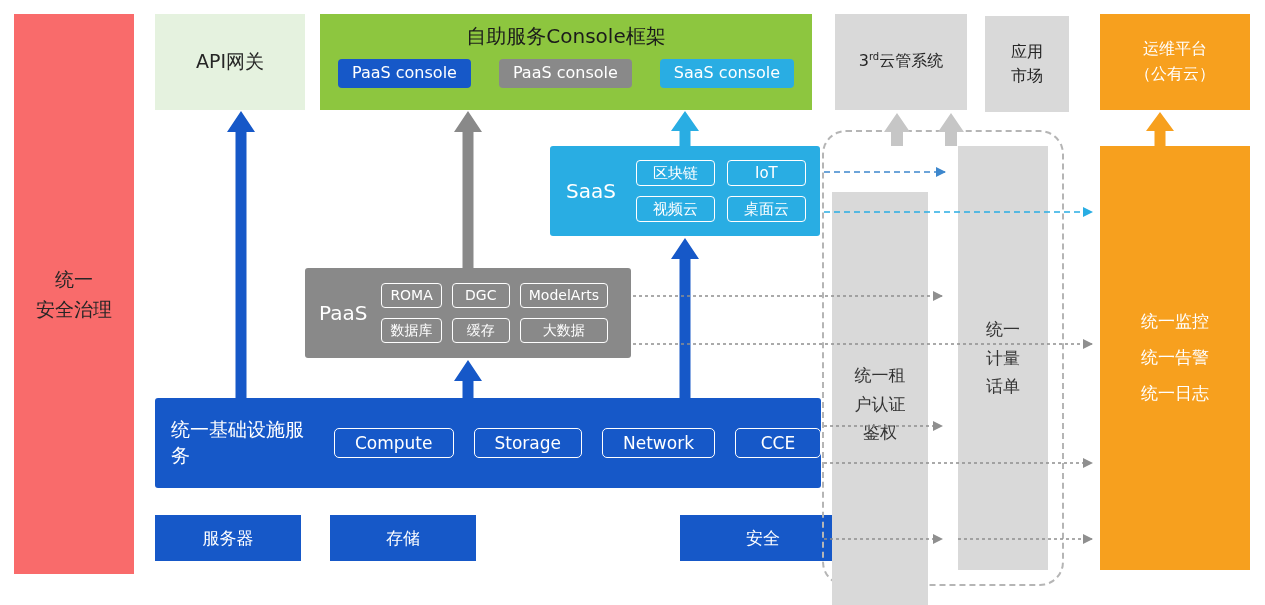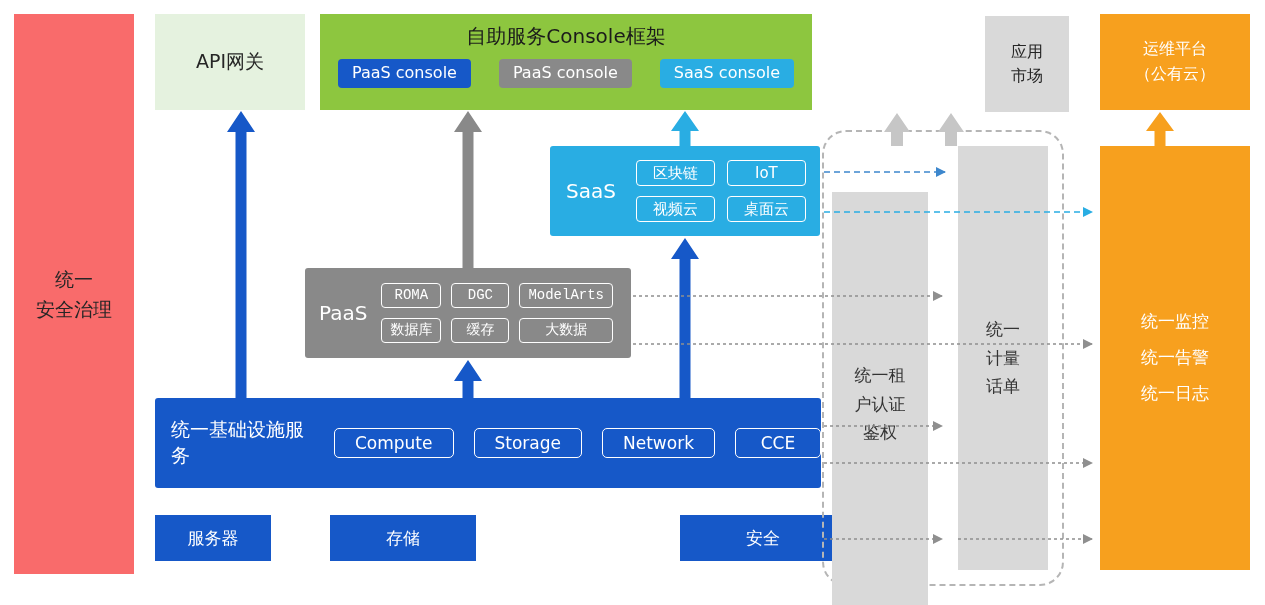--- a/index.html
+++ b/index.html
@@ -34,34 +34,34 @@
     color:#262626; font-size:16px; line-height:1.5;}
   .om-platform{left:1100px; top:14px; width:150px; height:96px; background:var(--orange);
     color:#fff; font-size:16px; line-height:1.55;}
 
   .saas-box{left:550px; top:146px; width:270px; height:90px; background:var(--cyan);
     border-radius:3px; display:flex; align-items:center; padding-left:16px;}
   .paas-box{left:305px; top:268px; width:326px; height:90px; background:var(--gray);
     border-radius:3px; display:flex; align-items:center; padding-left:14px;}
   .layer-label{color:#fff; font-size:20px; font-weight:500; margin-right:14px;}
   .chip-grid-2{display:grid; grid-template-columns:auto auto; gap:10px 12px; margin-left:6px;}
-  .chip-grid-3{display:grid; grid-template-columns:auto auto auto; gap:10px 10px;font-family:Liberation Mono, monospace;}
+  .chip-grid-3{display:grid; grid-template-columns:auto auto auto; gap:10px 10px;}
   .chip{border:1.5px solid #fff; border-radius:4px; color:#fff; font-size:15px;
     padding:2px 16px; min-width:52px; text-align:center; line-height:1.35;}
   .paas-box .chip{font-size:14px; min-width:58px; padding:2px 8px;}
 
   .iaas-box{left:155px; top:398px; width:666px; height:90px; background:var(--blue);
     border-radius:3px; display:flex; align-items:center; padding-left:16px;}
   .iaas-label{color:#fff; font-size:19px; margin-right:18px;}
   .iaas-chips{display:flex; gap:20px;}
   .iaas-chip{border:1.5px solid #fff; border-radius:5px; color:#fff; font-size:17px;
     padding:4px 20px; min-width:86px; text-align:center;}
 
   .hw-box{top:515px; height:46px; background:var(--blue); color:#fff; font-size:17px;}
-  .hw-server{left:155px; width:116px;}
+  .hw-server{left:155px; width:146px;}
   .hw-storage{left:330px; width:146px;}
   .hw-network{left:505px; width:143px;}
   .hw-security{left:680px; width:166px;}
 
   .shared-group{left:822px; top:130px; width:242px; height:456px;
     border:2px dashed var(--dashed-border); border-radius:24px;}
   .vbar{top:146px; height:424px; background:var(--light-gray); color:#333;
     font-size:17px; line-height:1.7;}
   .auth-bar{left:832px; width:96px;margin-top:46px;}
   .metering-bar{left:958px; width:90px;}
@@ -86,20 +86,23 @@
 
   <div class="abs console-frame">
     <div class="console-title">自助服务Console框架</div>
     <div class="console-buttons">
       <div class="console-btn btn-iaas">PaaS console</div>
       <div class="console-btn btn-paas">PaaS console</div>
       <div class="console-btn btn-saas">SaaS console</div>
     </div>
   </div>
 
+  <div class="abs center third-cms">
+    <span><span>3</span><sup>rd</sup><span>云管系统</span></span>
+  </div>
 
   <div class="abs center app-market">
     <span class="pre">应用
 市场</span>
   </div>
 
   <div class="abs center om-platform">
     <span class="pre">运维平台
 （公有云）</span>
   </div>

